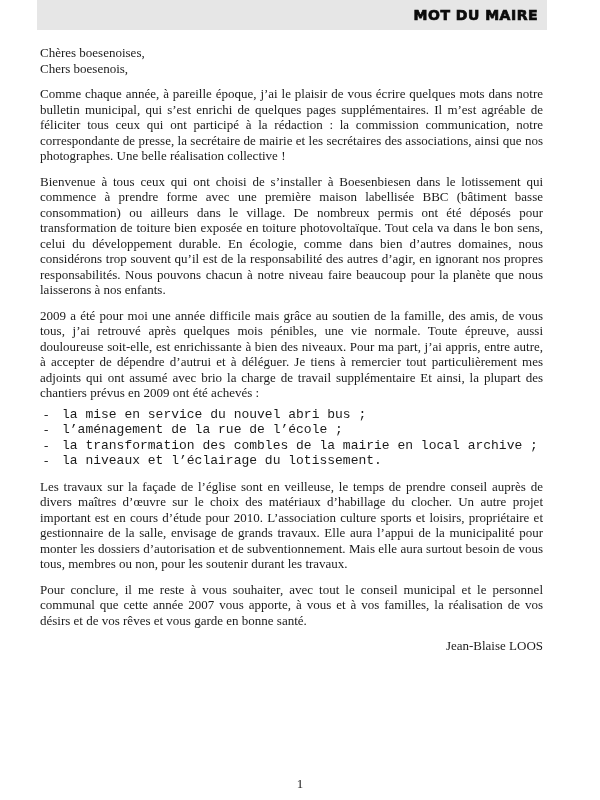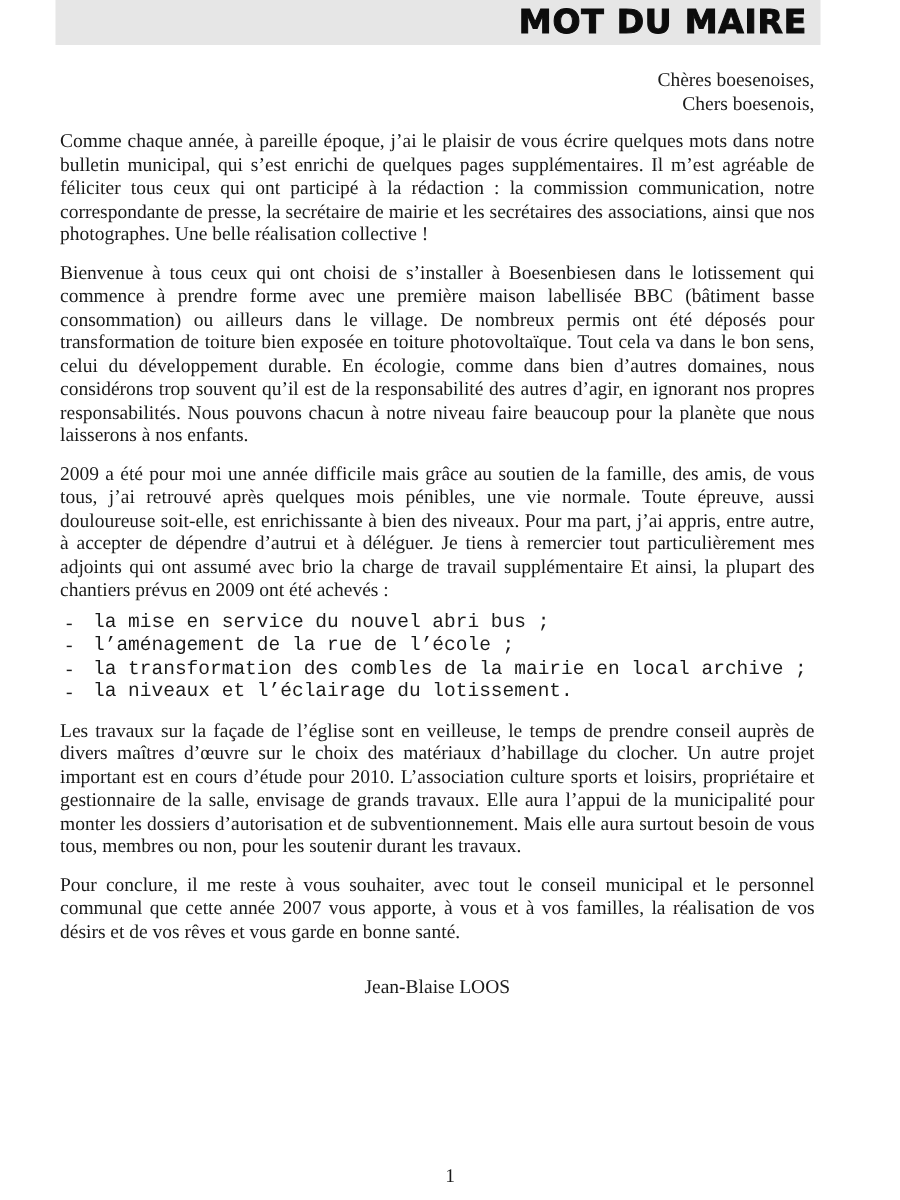--- a/index.html
+++ b/index.html
@@ -21,50 +21,50 @@
     background: #e6e6e6;
     display: flex;
     align-items: center;
     justify-content: flex-end;
     padding-right: 9px;
     box-sizing: border-box;
   }
   .header-title {
     font-family: "DejaVu Sans", sans-serif;
     font-weight: bold;
-    font-size: 22px;
+    font-size: 14px;
     letter-spacing: 0.5px;
     color: #0c0c0c;
     -webkit-text-stroke: 0.7px #0c0c0c;
     white-space: nowrap;
   }
   .letter-body {
     position: absolute;
     left: 40px;
     top: 45px;
     width: 503px;
     font-size: 13px;
     line-height: 15.5px;
     text-align: justify;
   }
   .salutation { margin: 0 0 10px 0; }
-  .salutation div { text-align: right; }
+  .salutation div { text-align: left; }
   .para { margin: 0 0 10px 0; }
   .para.no-gap { margin-bottom: 0; }
   .achievements-list { margin: 6px 0 10px 0; }
   .list-row { display: flex; text-align: left; }
   .list-marker {
     flex: 0 0 22px;
     box-sizing: border-box;
     padding-left: 4px;
   }
   .list-text { flex: 1; font-family: Liberation Mono, monospace; }
   .signature-line {
-    text-align: center;
-    margin-top: 22px;
+    text-align: right;
+    margin-top: 10px;
   }
   .page-footer {
     position: absolute;
     left: 0;
     right: 0;
     bottom: 8px;
     text-align: center;
     font-size: 13px;
     color: #1b1b1b;
   }

